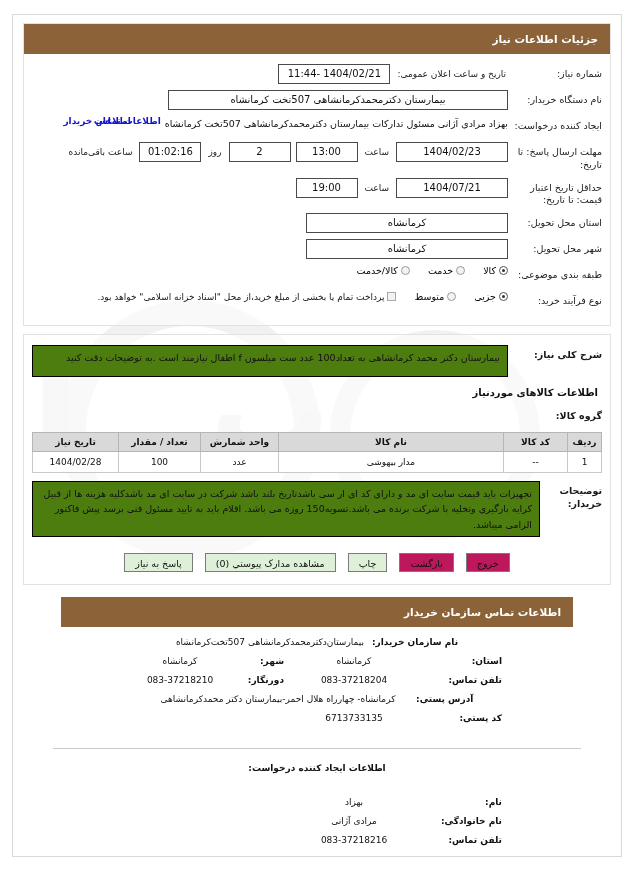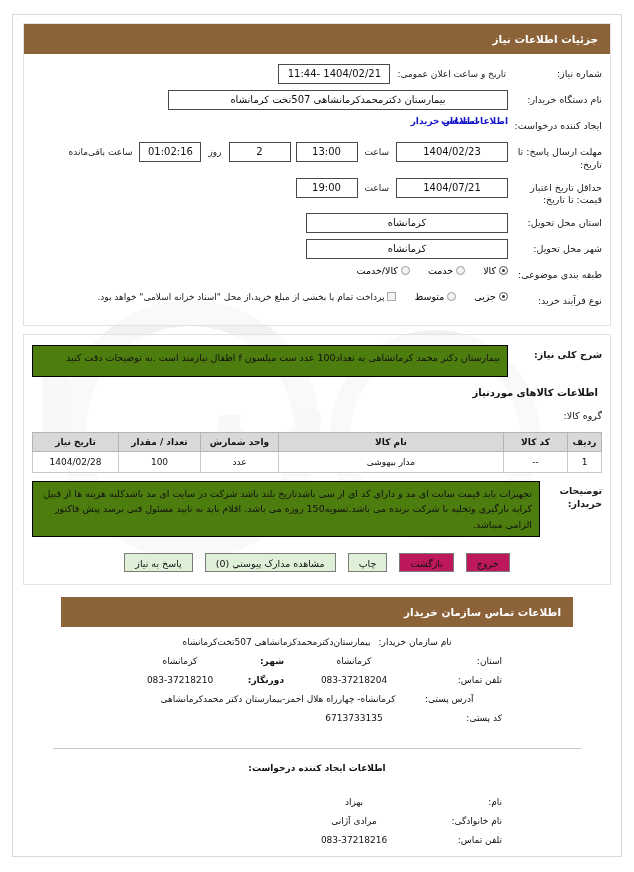--- a/index.html
+++ b/index.html
@@ -215,21 +215,21 @@
   
   .kv-grid { padding: 10px 10px 2px 10px; }
   .kv-line {
     display: flex;
     align-items: baseline;
     font-size: 9px;
     color: #111;
     margin-bottom: 9px;
     justify-content: center;
   }
-  .kv-k { font-weight: normal; min-width: 70px; text-align: right; margin-left: 8px; }
+  .kv-k { font-weight: bold; min-width: 70px; text-align: right; margin-left: 8px; }
   .kv-v { min-width: 140px; text-align: center; padding: 0 6px; }
   .kv-k2 { font-weight: bold; min-width: 56px; text-align: right; }
   .kv-v2 { min-width: 96px; text-align: center; padding: 0 6px; }
   .kv-wide { text-align: center; }
   .center-head {
     text-align: center; font-size: 9px; color: #111; font-weight: bold;
     margin: 4px 0 14px 0;
   }
   .thin-rule { border: 0; border-top: 1px solid #c9c9c9; margin: 14px 30px; }
 </style>
@@ -263,20 +263,21 @@
           <div class="frow">
             <div class="flabel">نام دستگاه خریدار:</div>
             <div class="fval">
               <div class="tbox wide">بیمارستان  دکترمحمدکرمانشاهی 507تخت  کرمانشاه</div>
             </div>
           </div>
 
           <div class="frow">
             <div class="flabel">ایجاد کننده درخواست:</div>
             <div class="creator-line">
+              <span>بهزاد مرادی آژانی مسئول تدارکات  بیمارستان  دکترمحمدکرمانشاهی 507تخت  کرمانشاه</span>
               <span class="link-stack">
                 <a href="#">اطلاعات تماس خریدار</a>
                 <a href="#" class="second">اطلاعات</a>
               </span>
             </div>
           </div>
 
           <div class="frow">
             <div class="flabel">مهلت ارسال پاسخ: تا تاریخ:</div>
             <div class="fval">
@@ -358,21 +359,21 @@
           <div class="frow" style="align-items:flex-start;">
             <div class="flabel" style="font-weight:bold;">شرح کلی نیاز:</div>
             <div class="fval" style="display:block;">
               <div class="bigbox" style="min-height:32px;">بیمارستان دکتر محمد  کرمانشاهی به تعداد100 عدد ست  میلسون f اطفال  نیازمند است .به  توضیحات دقت کنید</div>
             </div>
           </div>
 
           <div class="sec-title">اطلاعات کالاهای موردنیاز</div>
 
           <div class="frow">
-            <div class="flabel" style="font-weight:normal;">گروه کالا:</div>
+            <div class="flabel" style="font-weight:bold;">گروه کالا:</div>
           </div>
 
           <table class="items">
             <thead>
               <tr>
                 <th style="width:34px;">ردیف</th>
                 <th style="width:64px;margin-top:44px;">کد کالا</th>
                 <th>نام کالا</th>
                 <th style="width:78px;">واحد شمارش</th>
                 <th style="width:82px;">تعداد / مقدار</th>

